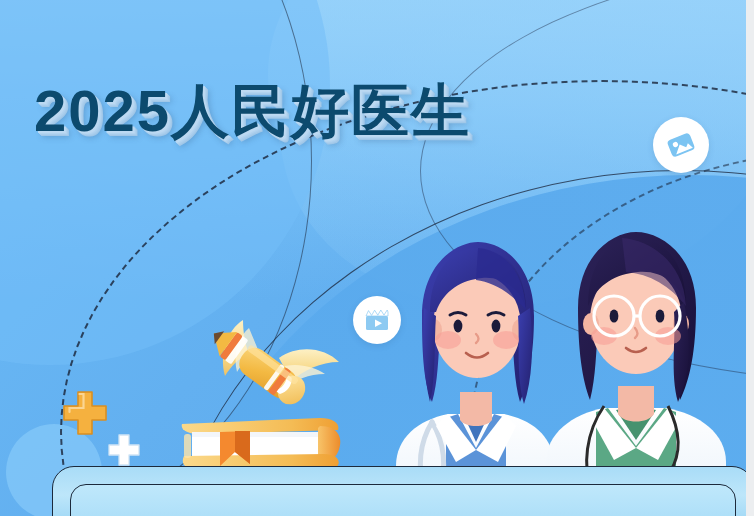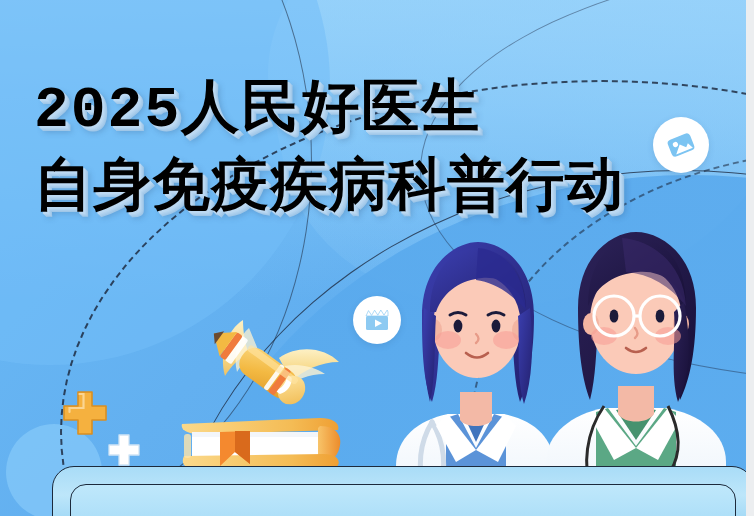--- a/index.html
+++ b/index.html
@@ -81,23 +81,23 @@
     width:96px;height:96px;border-radius:50%;
     background:#80c6f8;opacity:.85;
   }
 
   
   .title-block{
     position:absolute;left:34px;top:82px;
     z-index:40;
   }
   .title-line{
-    font-family:Liberation Mono, monospace;
+    font-family:Liberation Sans, sans-serif;
     font-weight:700;
-    color:#000000;
+    color:#0c4a6e;
     letter-spacing:2px;
     line-height:1;
     white-space:nowrap;
     text-shadow:
       2px 2px 0 #bcd9f2,
       3px 3px 0 #b2d3ef,
       4px 4px 0 #a9cdec,
       5px 5px 0 #a0c7e8,
       6px 6px 6px rgba(40,70,110,.28);
   }
@@ -164,21 +164,20 @@
   <div class="bg-circle-small"></div>
 
   <div class="arc-solid-1"></div>
   <div class="arc-solid-2"></div>
   <div class="arc-solid-3"></div>
   <div class="arc-dashed-1"></div>
   <div class="arc-dashed-2"></div>
 
   <div class="title-block">
     <div class="title-line title-line-1">2025人民好医生</div>
-    <div class="title-line title-line-2">自身免疫疾病科普行动</div>
   </div>
 
   <div class="icon-badge badge-image">
     <svg width="34" height="34" viewBox="0 0 34 34">
       <g transform="rotate(-22 17 17)">
         <rect x="5" y="8" width="24" height="18" rx="4" fill="#7cc4f2"></rect>
         <circle cx="12" cy="14.5" r="2.6" fill="#ffffff"></circle>
         <path d="M9 24 L16 16 L21 21 L24 18 L27 24 Z" fill="#ffffff"></path>
       </g>
     </svg>

